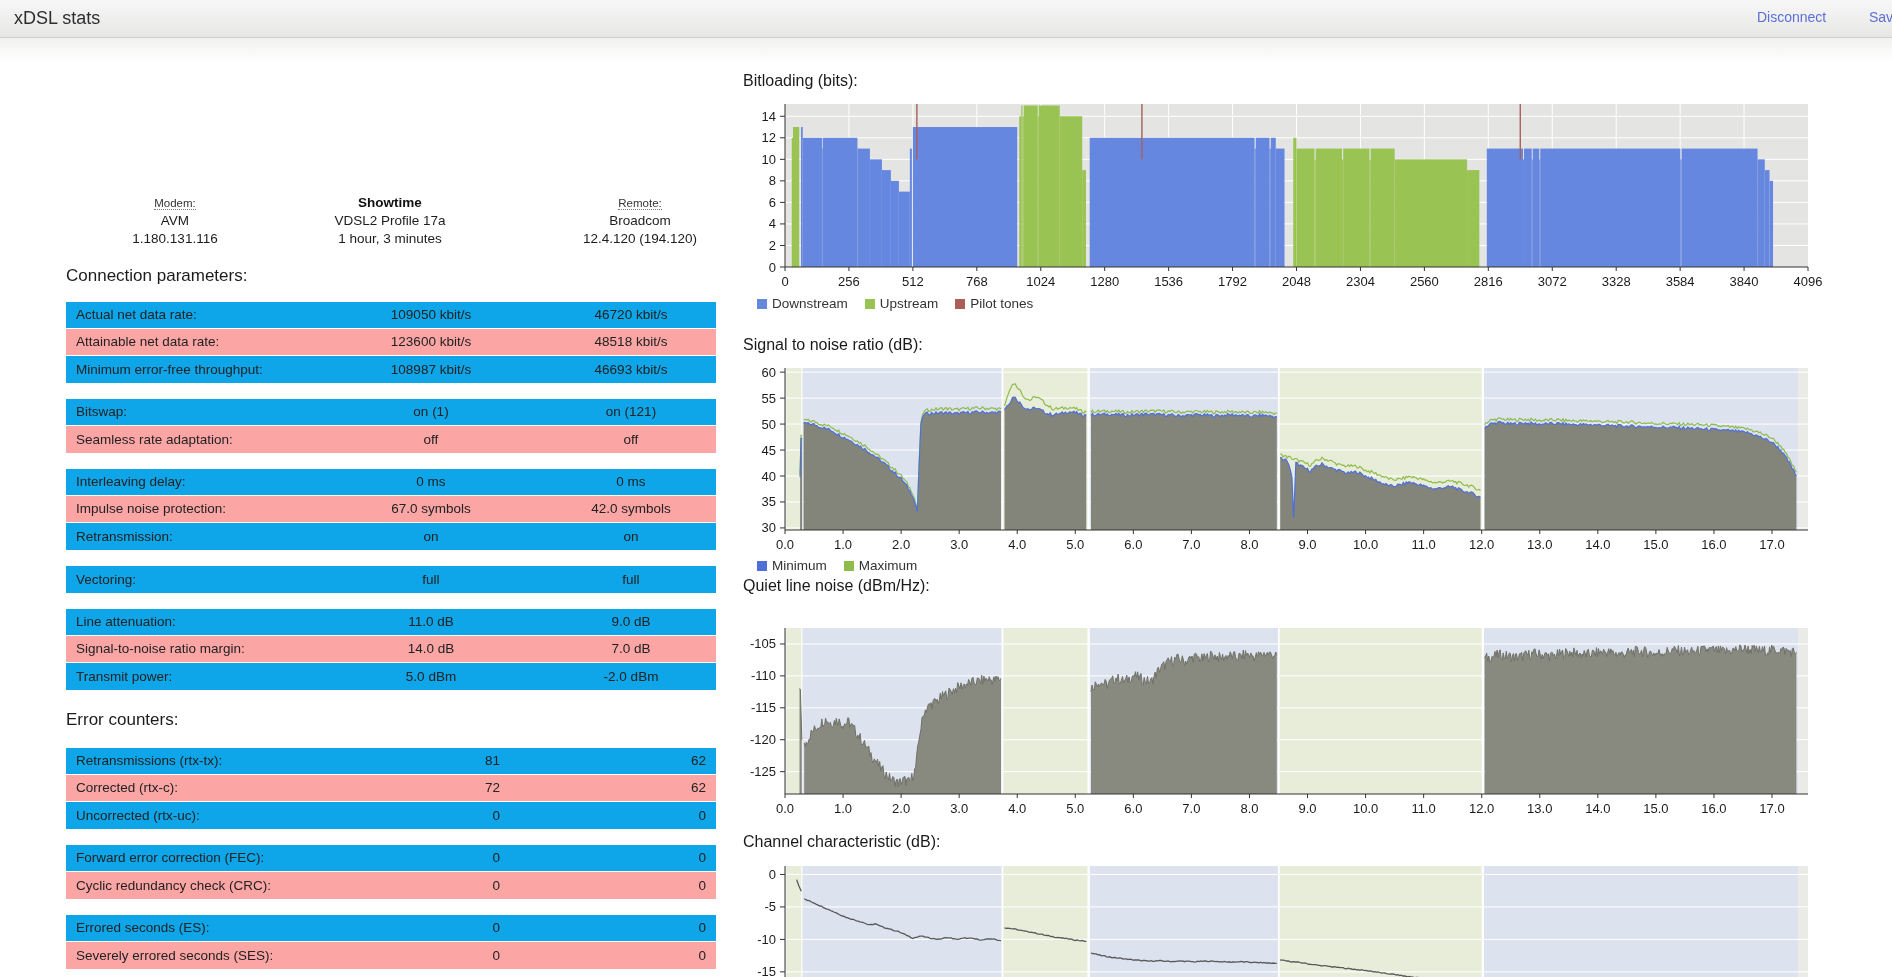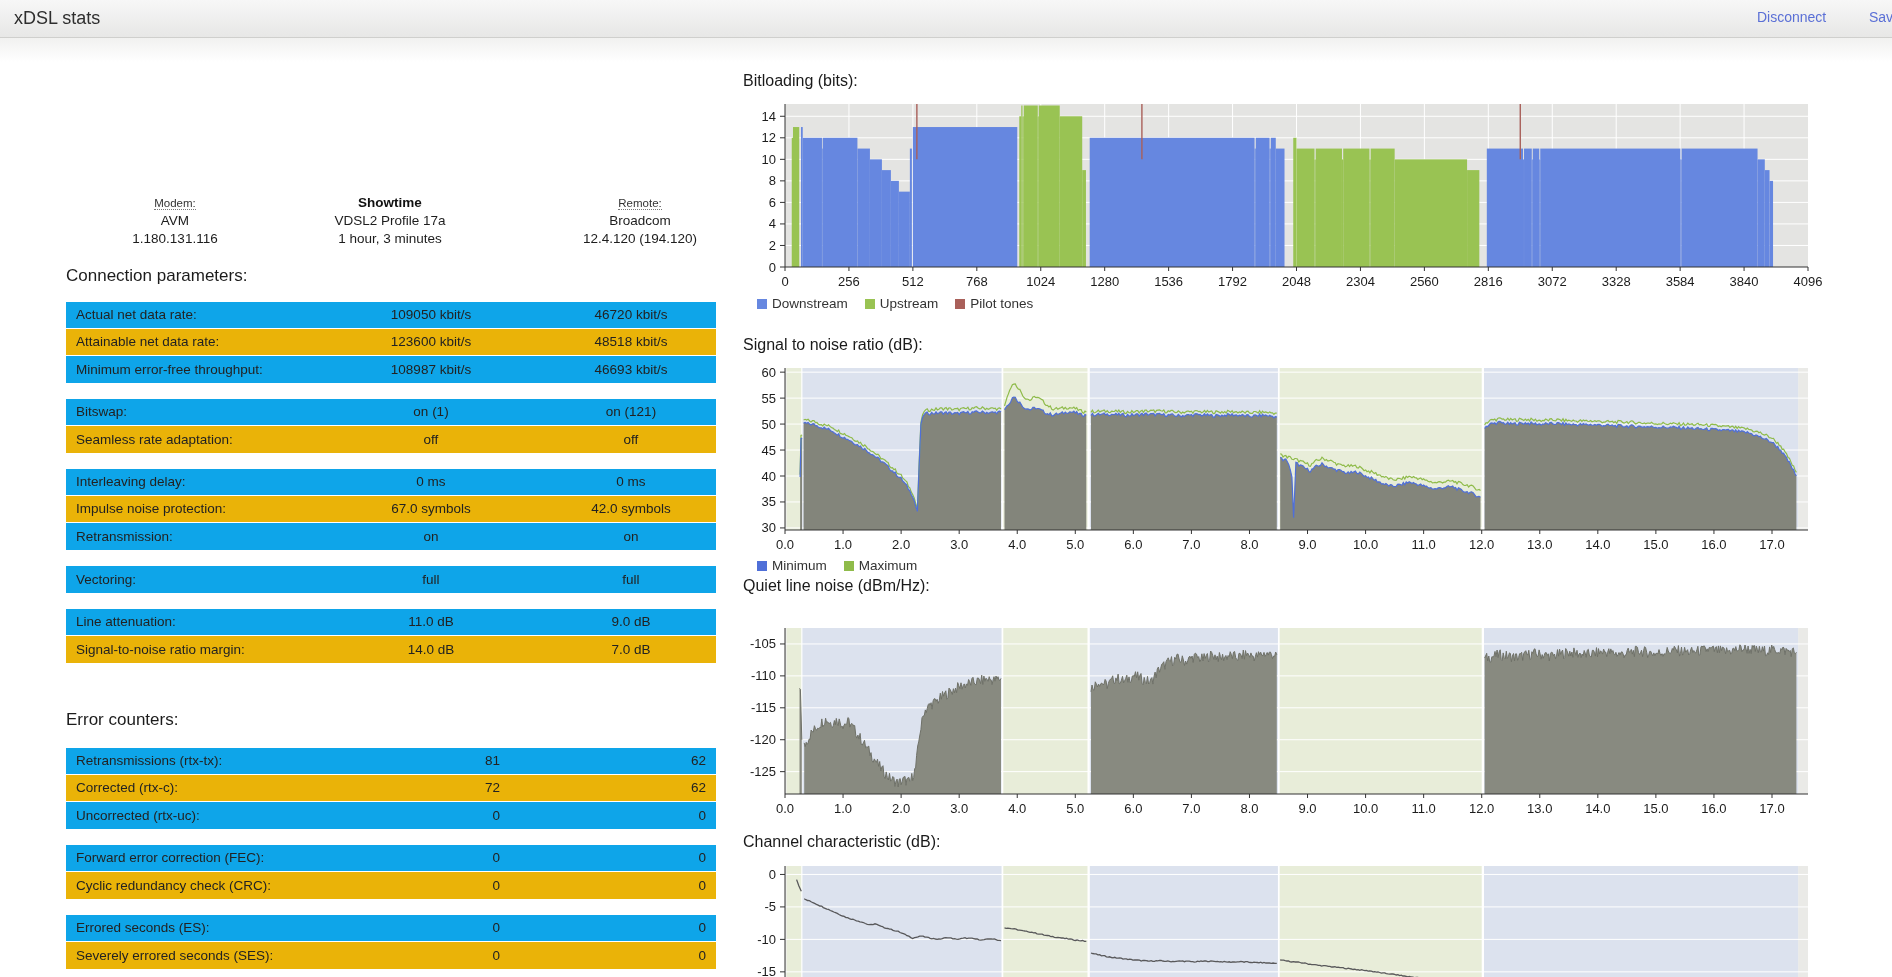--- a/index.html
+++ b/index.html
@@ -26,21 +26,21 @@
   .info-col .lbl.b{font-weight:bold;font-size:13.5px;color:#111;}
   .info-col .lbl-wrap{height:18px;}
   
   .sec-heading{position:absolute;left:66px;font-size:17px;color:#1c1c1c;}
   
   .ptable{position:absolute;left:66px;width:650px;}
   .pgroup{margin-bottom:16px;}
   .prow{display:flex;height:26px;line-height:26px;font-size:13.5px;border-bottom:1px solid #ffffff;}
   .pgroup .prow:last-child{border-bottom:none;height:27px;line-height:27px;}
   .prow.r0{background:#0ea5e9;}
-  .prow.r1{background:#eab308;}
+  .prow.r1{background:#fca5a5;}
   .prow .lab{width:250px;padding-left:10px;box-sizing:border-box;}
   .prow .v1{width:230px;box-sizing:border-box;text-align:center;}
   .prow .v2{width:170px;box-sizing:border-box;text-align:center;}
   .ptable.align-right .v1{text-align:right;padding-right:46px;}
   .ptable.align-right .v2{text-align:right;padding-right:10px;}
   
   .chart-title{position:absolute;left:743px;font-size:16px;color:#1a1a1a;}
   .chart-svg{position:absolute;left:743px;}
   .legend{position:absolute;left:757px;display:flex;align-items:center;font-size:13.5px;color:#333;}
   .legend .sw{width:10px;height:10px;display:inline-block;margin-right:5px;}
@@ -135,20 +135,25 @@
     <div class="pgroup">
       <div class="prow r0">
         <div class="lab">Line attenuation:</div>
         <div class="v1">11.0 dB</div>
         <div class="v2">9.0 dB</div>
       </div>
       <div class="prow r1">
         <div class="lab">Signal-to-noise ratio margin:</div>
         <div class="v1">14.0 dB</div>
         <div class="v2">7.0 dB</div>
+      </div>
+      <div class="prow r0">
+        <div class="lab">Transmit power:</div>
+        <div class="v1">5.0 dBm</div>
+        <div class="v2">-2.0 dBm</div>
       </div>
     </div>
   </div>
 <div class="ptable align-right" id="table-1" style="top:748px;">
     <div class="pgroup">
       <div class="prow r0">
         <div class="lab">Retransmissions (rtx-tx):</div>
         <div class="v1">81</div>
         <div class="v2">62</div>
       </div>

